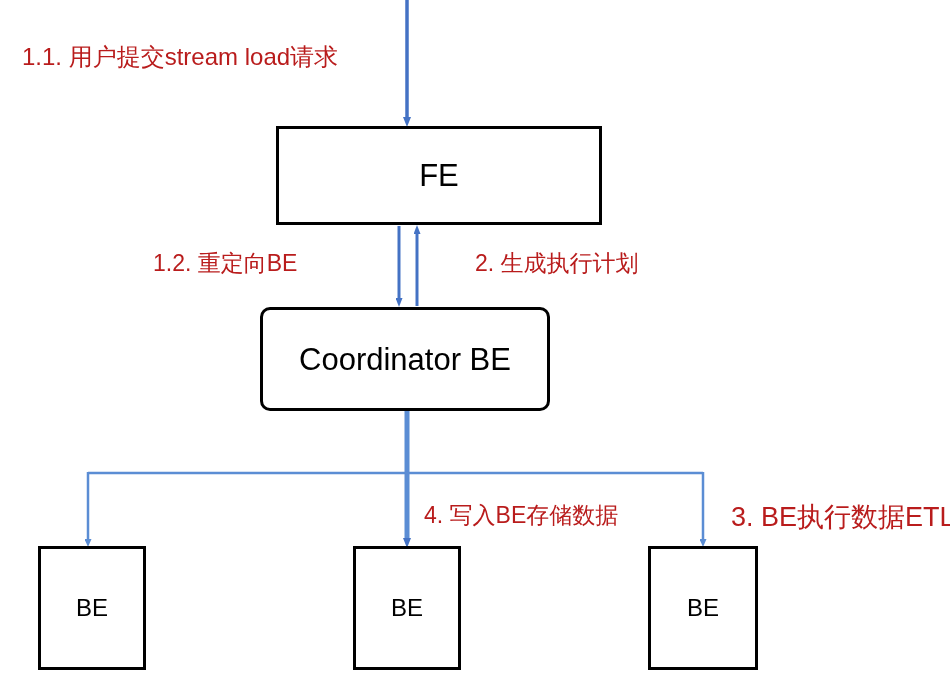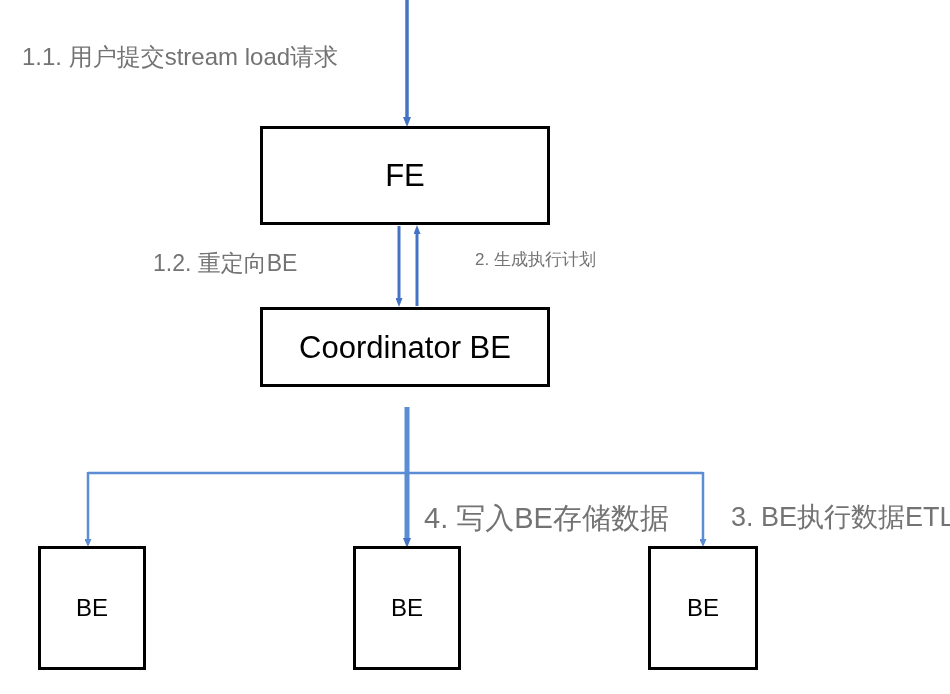--- a/index.html
+++ b/index.html
@@ -31,38 +31,39 @@
     align-items: center;
     justify-content: center;
     color: #000000;
   }
   .node-label {
     line-height: 1;
     white-space: nowrap;
   }
   .edge-label {
     position: absolute;
-    color: #737373;
+    color: #b91c1c;
     white-space: nowrap;
     line-height: 1.1;
   }
   
   #box-fe {
-    left: 260px;
+    left: 276px;
     top: 126px;
-    width: 290px;
+    width: 326px;
     height: 99px;
   }
   #box-fe .node-label { font-size: 31px; }
   
   #box-coordinator {
     left: 260px;
     top: 307px;
     width: 290px;
-    height: 80px;
+    height: 104px;
+    border-radius: 10px;
   }
   #box-coordinator .node-label { font-size: 31px; }
   
   #box-be-left {
     left: 38px;
     top: 546px;
     width: 108px;
     height: 124px;
   }
   #box-be-middle {
@@ -85,26 +86,26 @@
     font-size: 24px;
   }
   #label-step-1-2 {
     left: 153px;
     top: 251px;
     font-size: 23px;
   }
   #label-step-2 {
     left: 475px;
     top: 251px;
-    font-size: 17px;
+    font-size: 23px;
   }
   #label-step-4 {
     left: 424px;
     top: 503px;
-    font-size: 29px;
+    font-size: 23px;
   }
   #label-step-3 {
     left: 731px;
     top: 503px;
     font-size: 27px;
   }
 </style>
 </head>
 <body>
 

